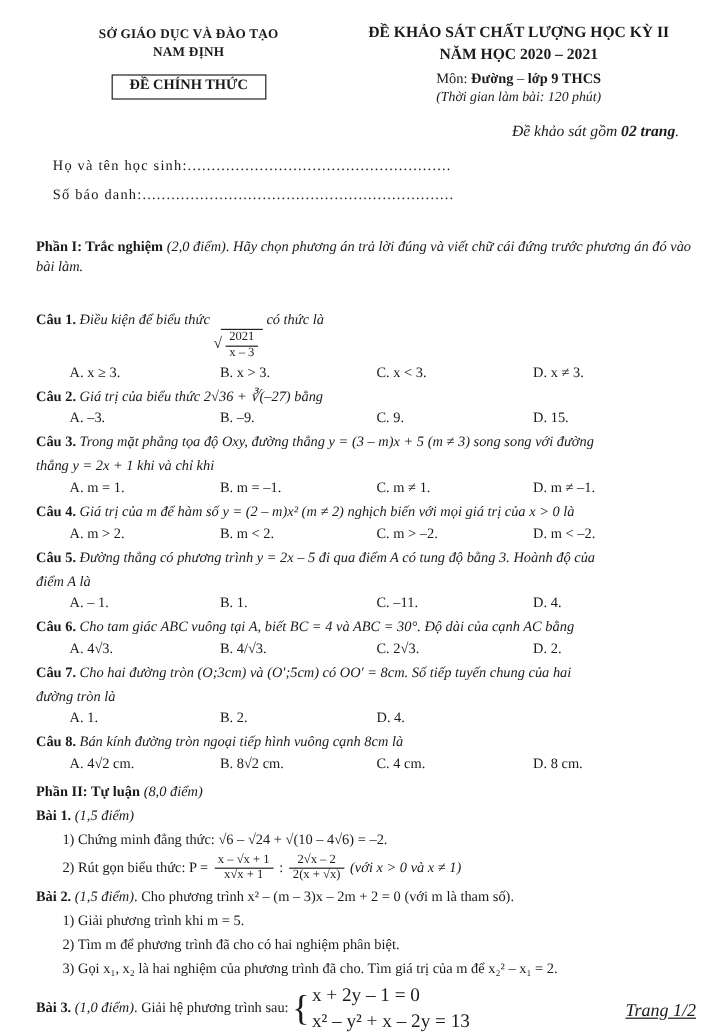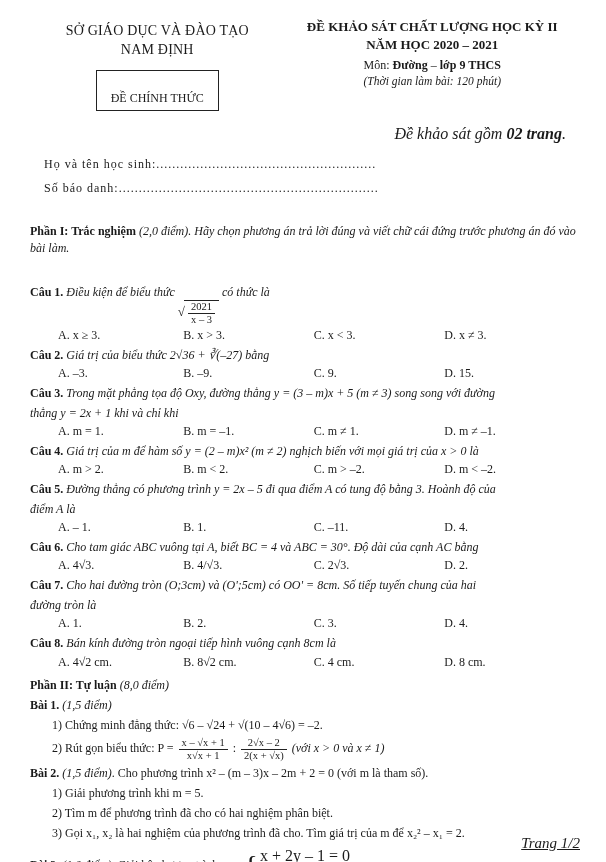--- a/index.html
+++ b/index.html
@@ -19,42 +19,42 @@
   }
   
   .header{
     display:flex;
     padding:18px 28px 0 28px;
     box-sizing:border-box;
   }
   .hdr-left{width:47%;text-align:center;padding-top:4px;}
   .hdr-right{width:53%;text-align:center;}
   .dept{
-    font-weight:normal;font-size:14px;letter-spacing:.2px;line-height:1.35;
+    font-weight:bold;font-size:11px;letter-spacing:.2px;line-height:1.35;
   }
   .official-box{
     display:inline-block;
     border:1.2px solid #222;
-    padding:20px 14px 4px 14px;
+    padding:0 14px 4px 14px;
     margin-top:10px;
-    font-weight:normal;
+    font-weight:bold;
     font-size:12px;
   }
   .exam-title{
     font-weight:bold;font-size:13px;line-height:1.4;
   }
   .exam-sub{
     font-size:12px;line-height:1.5;margin-top:2px;
   }
   .exam-sub b{font-weight:bold;}
   .exam-time{font-size:11.5px;font-style:italic;margin-top:1px;}
   .pages-note{
     text-align:right;
     font-style:italic;
-    font-size:16px;
+    font-size:13px;
     padding:14px 40px 0 0;
   }
   .pages-note b{font-style:italic;font-weight:bold;}
   
   .fields{
     padding:14px 28px 0 44px;
     font-size:12px;
   }
   .fields div{margin-bottom:9px;}
   .dots{letter-spacing:1px;}
@@ -247,21 +247,20 @@
     <div class="q">
       <b>Câu 7.</b>
       <em>Cho hai đường tròn (O;3cm) và (O';5cm) có OO' = 8cm. Số tiếp tuyến chung của hai</em>
     </div>
     <div class="q">
       <em>đường tròn là</em>
     </div>
     <div class="opts">
       <span class="o1">A. 1.</span>
       <span class="o2">B. 2.</span>
-      <span class="o3">C. 3.</span>
       <span class="o4">D. 4.</span>
     </div>
 
     <div class="q">
       <b>Câu 8.</b>
       <em>Bán kính đường tròn ngoại tiếp hình vuông cạnh 8cm là</em>
     </div>
     <div class="opts">
       <span class="o1">A. 4√2 cm.</span>
       <span class="o2">B. 8√2 cm.</span>

